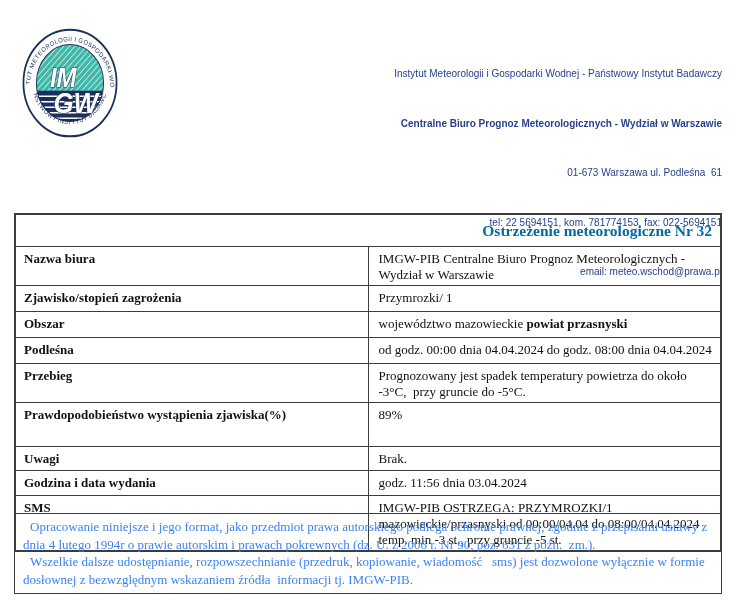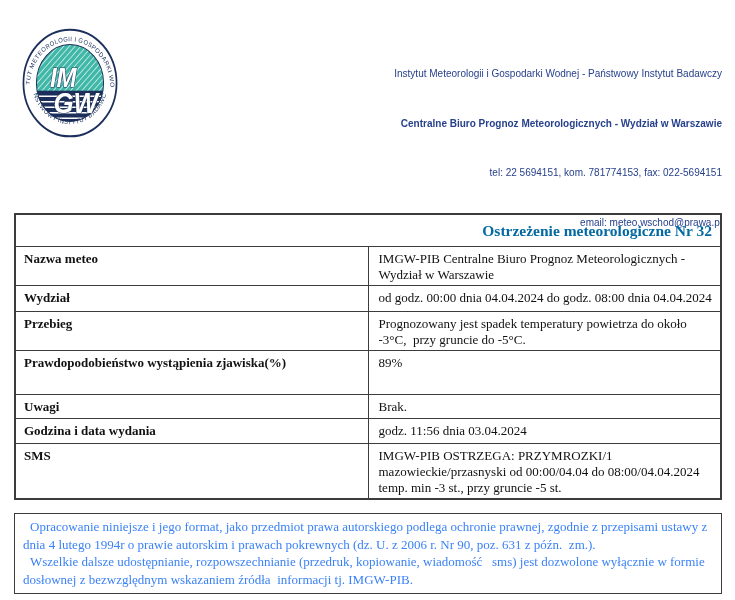--- a/index.html
+++ b/index.html
@@ -86,35 +86,44 @@
       <g font-family="Liberation Sans, DejaVu Sans, sans-serif" font-weight="bold" font-style="italic" fill="#ffffff" stroke="#1c2f5b" stroke-width="1.1" style="paint-order:stroke">
         <text x="43" y="54" font-size="25" text-anchor="middle">IM</text>
         <text x="56" y="77" font-size="27" text-anchor="middle">GW</text>
       </g>
     </svg>
   </div>
 
   <div class="contact">
     <div>Instytut Meteorologii i Gospodarki Wodnej - Państwowy Instytut Badawczy</div>
     <div class="bold">Centralne Biuro Prognoz Meteorologicznych - Wydział w Warszawie</div>
+    <div>01-673 Warszawa ul. Podleśna  61</div>
     <div>tel: 22 5694151, kom. 781774153, fax: 022-5694151</div>
     <div>email: meteo.wschod@prawa.pl</div>
   </div>
 
   <table class="warning-table">
     <tbody>
       <tr>
         <td class="title-cell" colspan="2">Ostrzeżenie meteorologiczne Nr 32</td>
       </tr>
       <tr class="h27">
-        <td class="label-col">Nazwa meteo</td>
+        <td class="label-col">Nazwa biura</td>
         <td class="value-col">IMGW-PIB Centralne Biuro Prognoz Meteorologicznych - Wydział w Warszawie</td>
       </tr>
       <tr class="h26">
-        <td class="label-col">Wydział</td>
+        <td class="label-col">Zjawisko/stopień zagrożenia</td>
+        <td class="value-col">Przymrozki/ 1</td>
+      </tr>
+      <tr class="h26">
+        <td class="label-col">Obszar</td>
+        <td class="value-col"><span>województwo mazowieckie </span><span class="bold-part">powiat przasnyski</span></td>
+      </tr>
+      <tr class="h26">
+        <td class="label-col">Podleśna</td>
         <td class="value-col">od godz. 00:00 dnia 04.04.2024 do godz. 08:00 dnia 04.04.2024</td>
       </tr>
       <tr class="h29">
         <td class="label-col">Przebieg</td>
         <td class="value-col">Prognozowany jest spadek temperatury powietrza do około -3°C,  przy gruncie do -5°C.</td>
       </tr>
       <tr class="h44">
         <td class="label-col">Prawdopodobieństwo wystąpienia zjawiska(%)</td>
         <td class="value-col">89%</td>
       </tr>

